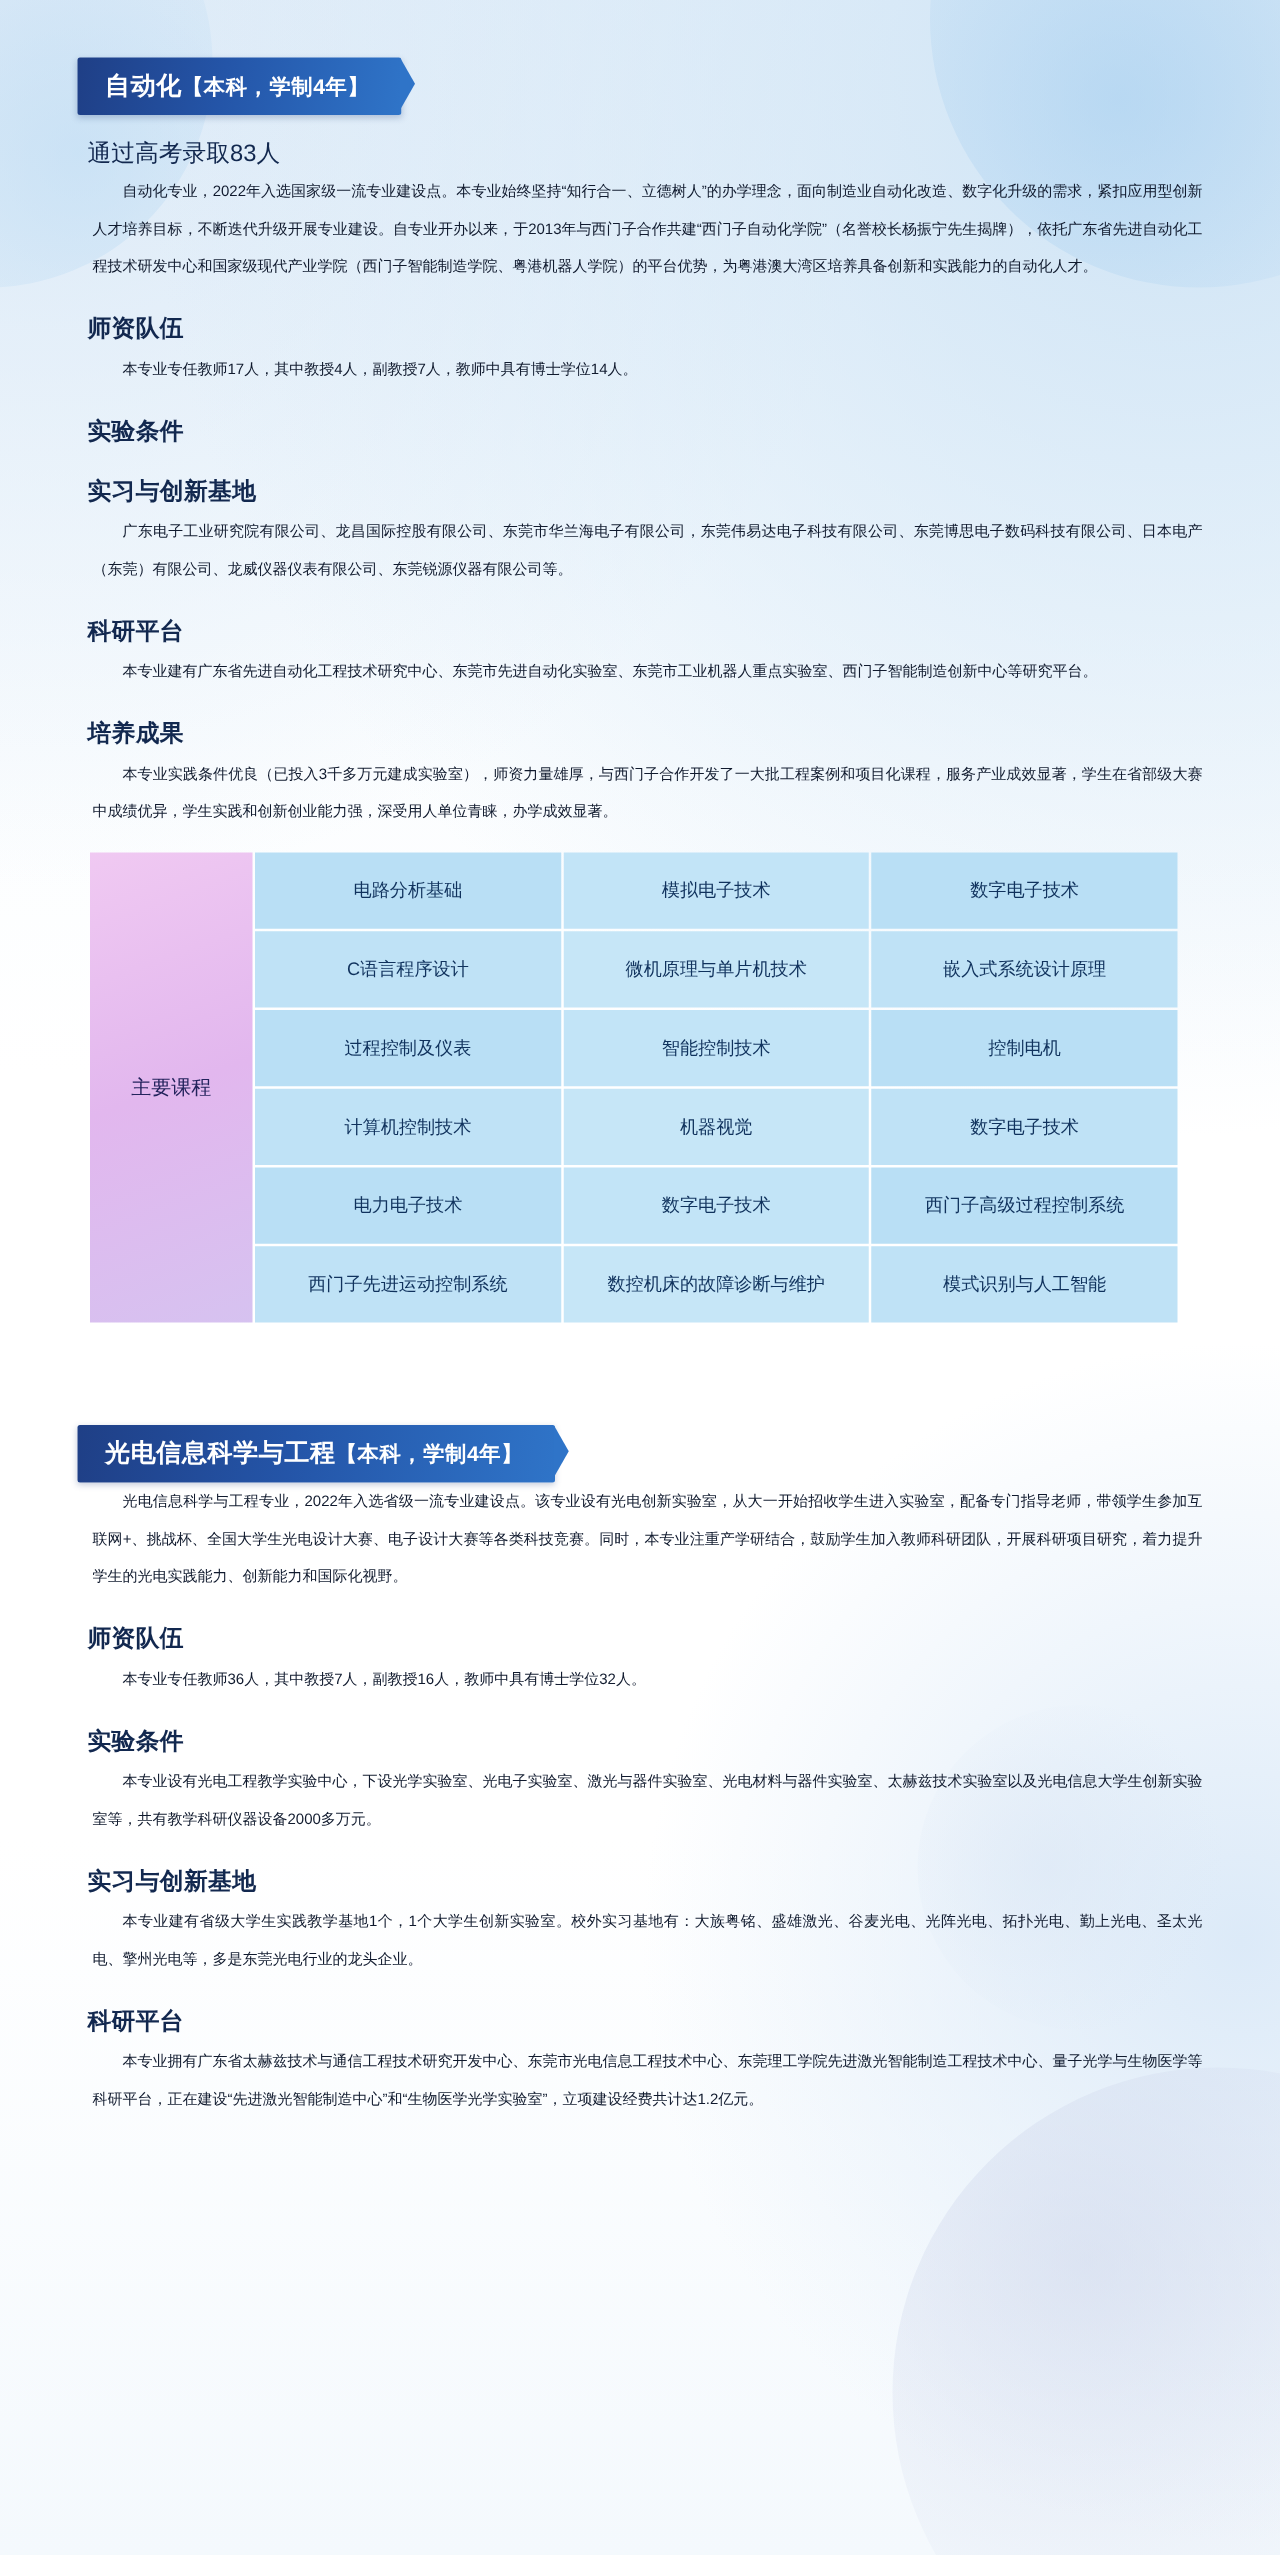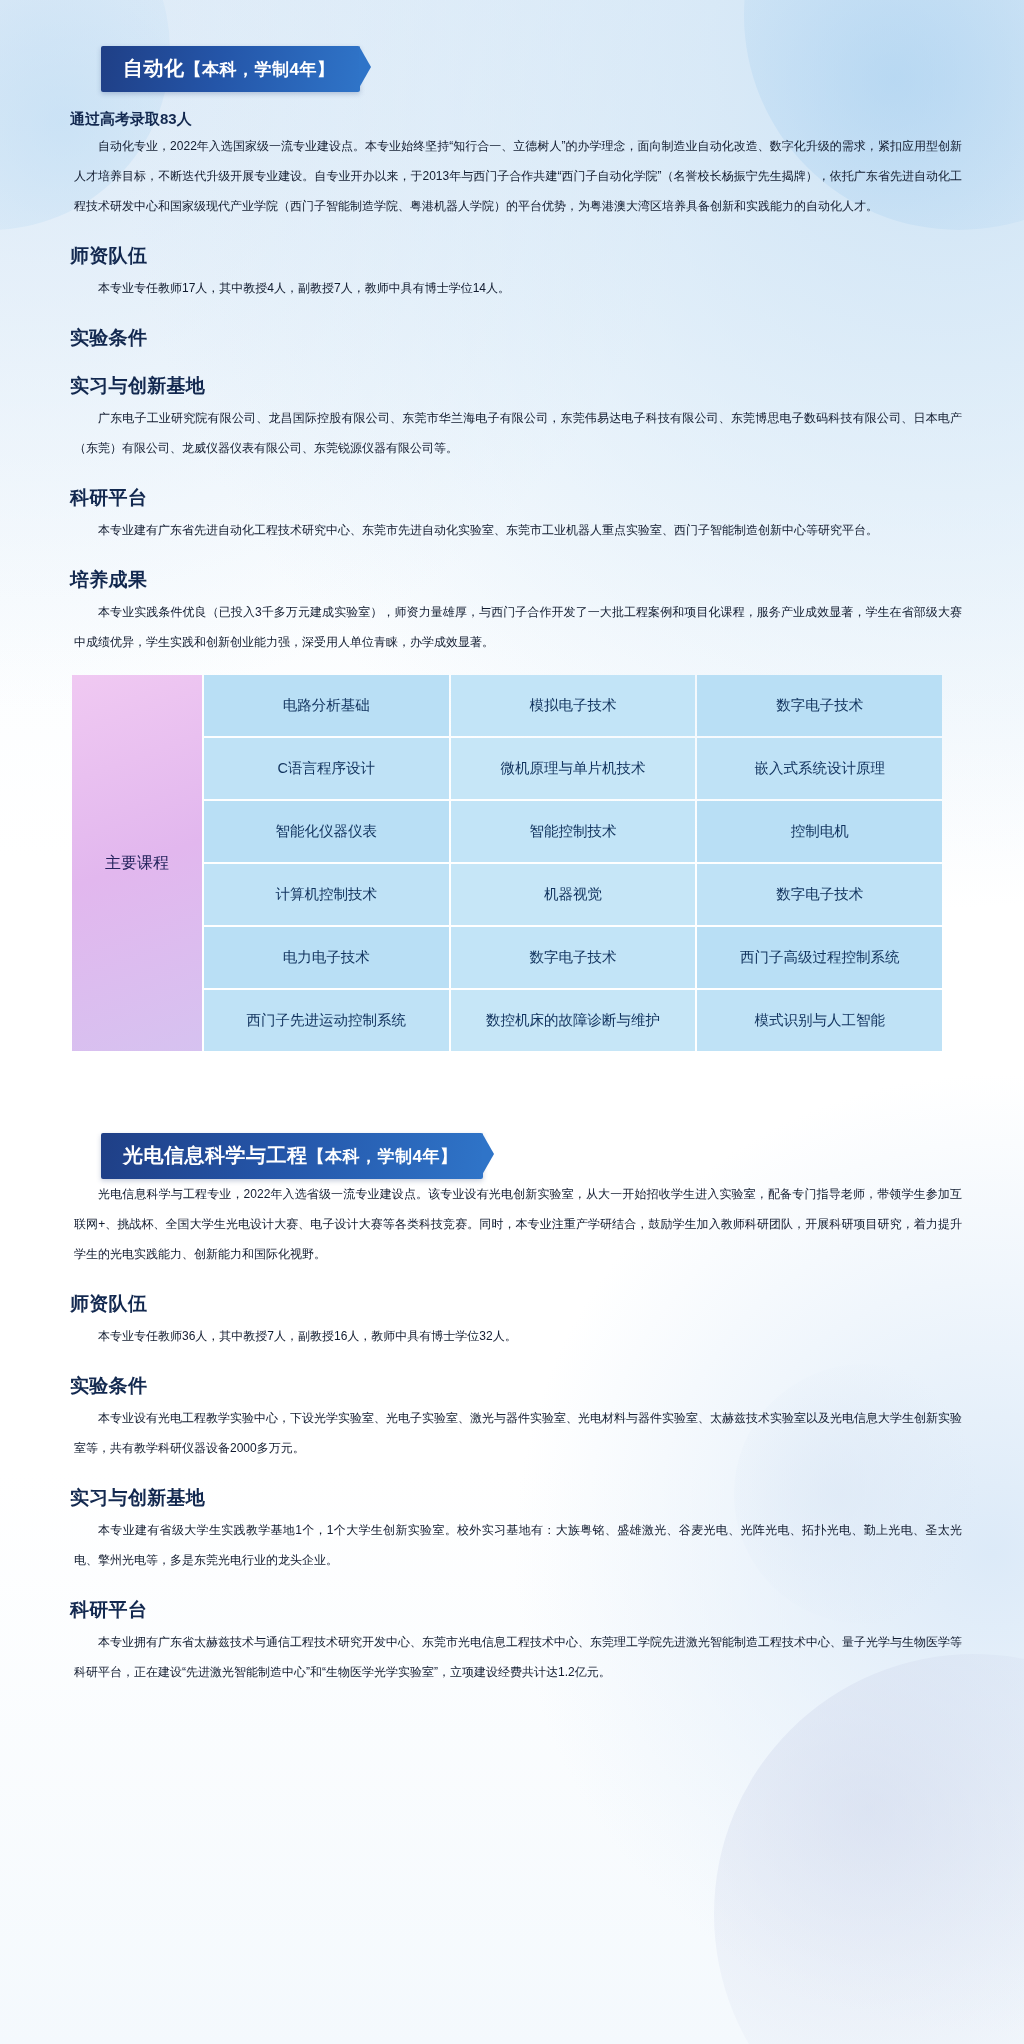--- a/index.html
+++ b/index.html
@@ -61,21 +61,20 @@
     position: relative;
     margin-top: 46px;
     padding: 9px 26px 10px 22px;
     background: linear-gradient(100deg, #1f3f86 0%, #2455a8 45%, #2f74c8 100%);
     color: #ffffff;
     font-size: 20px;
     font-weight: bold;
     letter-spacing: .5px;
     border-radius: 2px;
     box-shadow: 0 2px 5px rgba(30,60,120,.25);
-    margin-left: 39px;
   }
   .banner::after {
     content: "";
     position: absolute;
     right: -11px;
     top: 0;
     width: 0; height: 0;
     border-top: 21px solid transparent;
     border-bottom: 21px solid transparent;
     border-left: 12px solid #2f74c8;
@@ -95,22 +94,22 @@
   .para {
     font-size: 12px;
     line-height: 30px;
     color: #101a2e;
     text-align: justify;
     text-justify: inter-ideograph;
     text-indent: 2em;
     margin: 0 0 2px 12px;
   }
   .lead {
-    font-size: 15px;
-    font-weight: bold;
+    font-size: 19px;
+    font-weight: normal;
     color: #12284f;
     margin: 18px 0 2px 8px;
   }
   
   .course-table {
     margin: 16px 0 0 8px;
     border-collapse: separate;
     border-spacing: 2px;
     width: 874px;
     table-layout: fixed;
@@ -180,21 +179,21 @@
         <td class="col-a">电路分析基础</td>
         <td class="col-b">模拟电子技术</td>
         <td class="col-c">数字电子技术</td>
       </tr>
       <tr>
         <td class="col-a">C语言程序设计</td>
         <td class="col-b">微机原理与单片机技术</td>
         <td class="col-c">嵌入式系统设计原理</td>
       </tr>
       <tr>
-        <td class="col-a">智能化仪器仪表</td>
+        <td class="col-a">过程控制及仪表</td>
         <td class="col-b">智能控制技术</td>
         <td class="col-c">控制电机</td>
       </tr>
       <tr>
         <td class="col-a">计算机控制技术</td>
         <td class="col-b">机器视觉</td>
         <td class="col-c">数字电子技术</td>
       </tr>
       <tr>
         <td class="col-a">电力电子技术</td>

